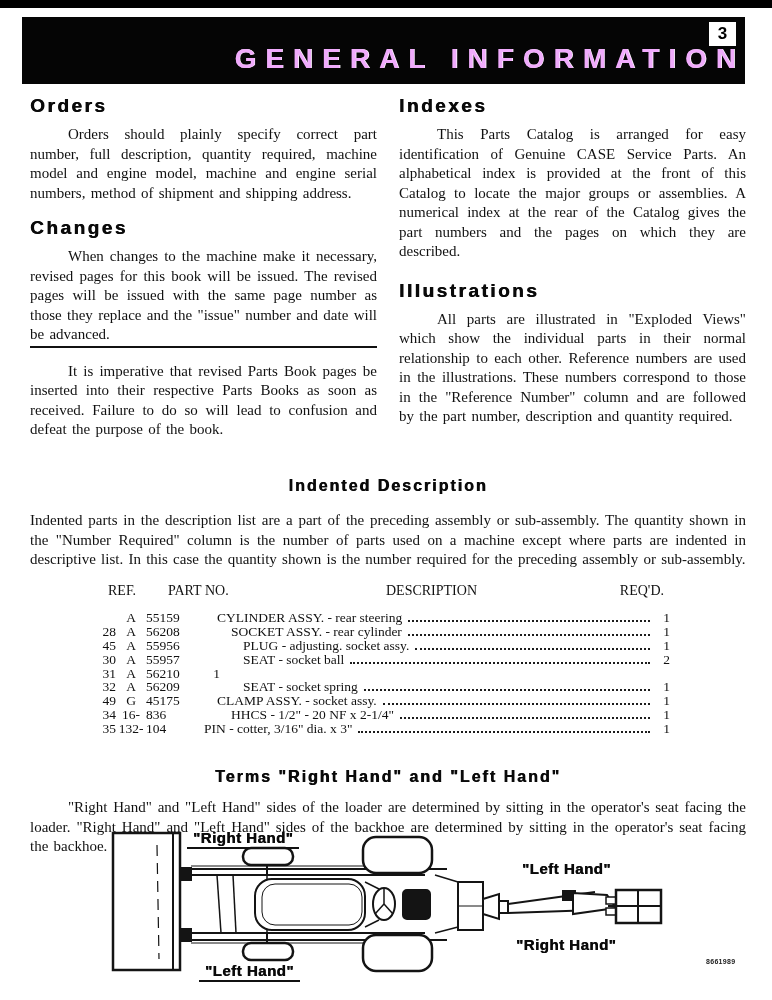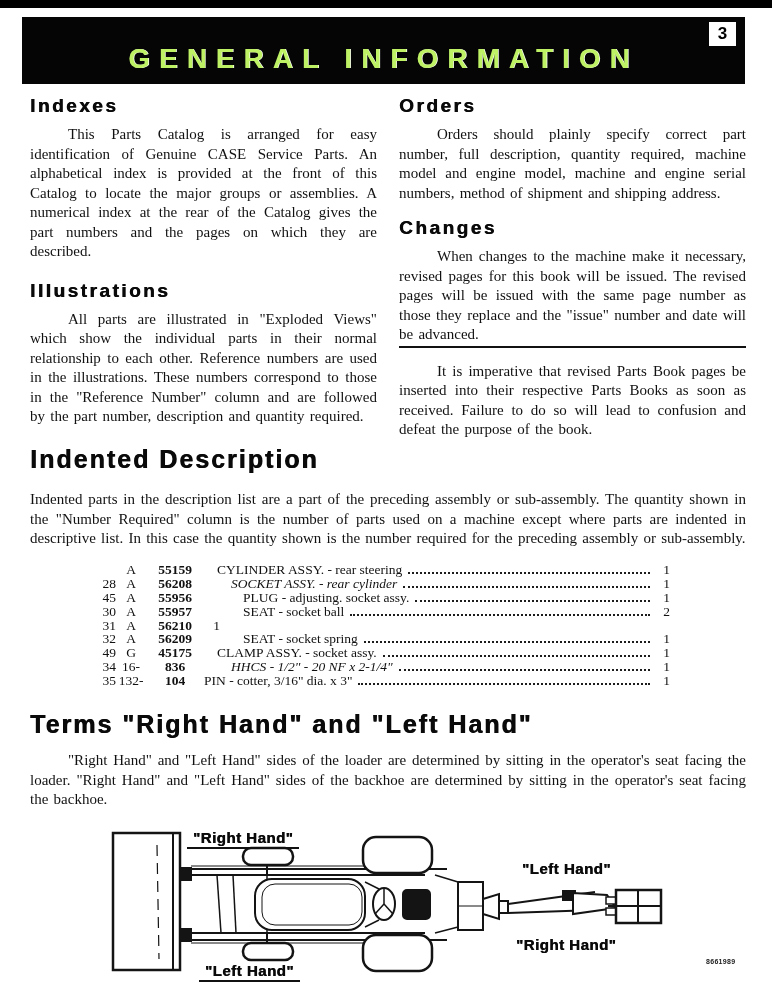--- a/index.html
+++ b/index.html
@@ -4,62 +4,62 @@
 <style>
   html,body{margin:0;padding:0;background:#e8e8e4;}
   .page{
     position:relative;width:772px;height:1000px;margin:0 auto;
     background:#ffffff;overflow:hidden;color:#111;
     font-family:"Liberation Serif", serif;
   }
   .top-strip{position:absolute;top:0;left:0;width:772px;height:8px;background:#000;}
   .banner{position:absolute;top:17px;left:22px;width:723px;height:67px;background:#050505;}
   .banner-title{
-    position:absolute;left:0;bottom:9px;width:100%;text-align:center;
-    color:#bef264;font-family:"Liberation Sans", sans-serif;font-weight:bold;
+    position:absolute;left:0;bottom:9px;width:100%;text-align:right;
+    color:#f0abfc;font-family:"Liberation Sans", sans-serif;font-weight:bold;
     font-size:28px;letter-spacing:9px;text-shadow:0.7px 0 0 #fff;
   }
   .page-badge{
     position:absolute;top:5px;right:9px;width:27px;height:24px;background:#fff;
     display:flex;align-items:center;justify-content:center;
     font-family:"Liberation Sans", sans-serif;font-weight:bold;font-size:17px;color:#000;
   }
   .content{position:absolute;top:95px;left:30px;width:716px;}
   .cols{display:flex;gap:22px;height:350px;overflow:hidden;}
   .col{width:347px;}
   h2{
     font-family:"Liberation Sans", sans-serif;font-weight:bold;font-size:19px;
     letter-spacing:2.5px;margin:0 0 8px 0;color:#0a0a0a;text-shadow:0.6px 0 0 #0a0a0a;
   }
-  h2.center{letter-spacing:2px;font-size:25px;}
+  h2.center{text-align:center;letter-spacing:2px;font-size:16px;margin-top:32px;}
   p.body{
     font-size:15px;line-height:19.5px;text-align:justify;text-indent:38px;
     margin:0 0 14px 0;word-spacing:1.5px;
   }
   p.noindent{text-indent:0;}
   .sec{margin-bottom:10px;}
   .sec-gap{margin-top:18px;}
   .ruled{border-bottom:2px solid #111;padding-bottom:1px;margin-bottom:4px;}
   .mid{margin-top:4px;}
   
   .parts{margin:14px 0 0 68px;width:572px;font-size:13.5px;line-height:13.8px;}
   .thead{position:relative;height:17px;font-size:14px;}
   .thead span{position:absolute;top:0;white-space:nowrap;}
   .th-ref{left:10px;}
   .th-part{left:70px;}
   .th-desc{left:288px;}
   .th-reqd{right:6px;}
   .trow{display:flex;align-items:baseline;}
   .c-ref{width:18px;text-align:right;flex:none;}
   .c-prefix{width:30px;text-align:center;flex:none;}
-  .c-part{width:58px;text-align:center;flex:none;font-weight:bold;}
+  .c-part{width:58px;text-align:left;flex:none;}
   .c-desc{flex:1;display:flex;align-items:baseline;min-width:0;}
   .c-qty{width:16px;text-align:right;flex:none;}
   .leader{flex:1;border-bottom:2px dotted #1c1c1c;margin:0 4px 3px 6px;min-width:20px;}
-  .ind0{margin-left:0;} .ind1{margin-left:13px;} .ind2{margin-left:27px;font-style:italic;} .ind3{margin-left:39px;}
+  .ind0{margin-left:0;} .ind1{margin-left:13px;} .ind2{margin-left:27px;} .ind3{margin-left:39px;}
   .tbody{margin-top:10px;}
   .terms-head{margin-top:22px;}
   
   .diagram{position:absolute;top:829px;left:95px;width:677px;height:170px;}
   .diagram svg{position:absolute;top:0;left:0;}
   .dlabel{
     position:absolute;font-family:"Liberation Sans", sans-serif;font-weight:bold;
     font-size:15px;letter-spacing:0.5px;color:#0a0a0a;white-space:nowrap;
     text-shadow:0.5px 0 0 #0a0a0a;
   }
@@ -79,48 +79,54 @@
   <div class="banner">
     <div class="banner-title">GENERAL INFORMATION</div>
     <div class="page-badge">3</div>
   </div>
 
   <div class="content">
 
     <div class="cols">
       <div class="col">
         <div class="sec">
-          <h2>Indexes</h2>
-          <p class="body">This Parts Catalog is arranged for easy identification of Genuine CASE Service Parts. An alphabetical index is provided at the front of this Catalog to locate the major groups or assemblies. A numerical index at the rear of the Catalog gives the part numbers and the pages on which they are described.</p>
-        </div>
-        <div class="sec sec-gap">
-          <h2>Illustrations</h2>
-          <p class="body">All parts are illustrated in "Exploded Views" which show the individual parts in their normal relationship to each other. Reference numbers are used in the illustrations. These numbers correspond to those in the "Reference Number" column and are followed by the part number, description and quantity required.</p>
-        </div>
-      </div>
-
-      <div class="col">
-        <div class="sec">
           <h2>Orders</h2>
           <p class="body">Orders should plainly specify correct part number, full description, quantity required, machine model and engine model, machine and engine serial numbers, method of shipment and shipping address.</p>
         </div>
         <div class="sec">
           <h2>Changes</h2>
           <p class="body ruled">When changes to the machine make it necessary, revised pages for this book will be issued. The revised pages will be issued with the same page number as those they replace and the "issue" number and date will be advanced.</p>
           <p class="body mid">It is imperative that revised Parts Book pages be inserted into their respective Parts Books as soon as received. Failure to do so will lead to confusion and defeat the purpose of the book.</p>
         </div>
       </div>
+
+      <div class="col">
+        <div class="sec">
+          <h2>Indexes</h2>
+          <p class="body">This Parts Catalog is arranged for easy identification of Genuine CASE Service Parts. An alphabetical index is provided at the front of this Catalog to locate the major groups or assemblies. A numerical index at the rear of the Catalog gives the part numbers and the pages on which they are described.</p>
+        </div>
+        <div class="sec sec-gap">
+          <h2>Illustrations</h2>
+          <p class="body">All parts are illustrated in "Exploded Views" which show the individual parts in their normal relationship to each other. Reference numbers are used in the illustrations. These numbers correspond to those in the "Reference Number" column and are followed by the part number, description and quantity required.</p>
+        </div>
+      </div>
     </div>
 
     <div>
       <h2 class="center">Indented Description</h2>
       <p class="body noindent" style="margin-top:16px;">Indented parts in the description list are a part of the preceding assembly or sub-assembly. The quantity shown in the "Number Required" column is the number of parts used on a machine except where parts are indented in descriptive list. In this case the quantity shown is the number required for the preceding assembly or sub-assembly.</p>
     </div>
 
     <div class="parts">
+      <div class="thead">
+        <span class="th-ref">REF.</span>
+        <span class="th-part">PART NO.</span>
+        <span class="th-desc">DESCRIPTION</span>
+        <span class="th-reqd">REQ'D.</span>
+      </div>
       <div class="tbody">
         <div class="trow">
           <span class="c-ref"></span>
           <span class="c-prefix">A</span>
           <span class="c-part">55159</span>
           <span class="c-desc">
               <span class="ind1">CYLINDER ASSY. - rear steering</span>
               <span class="leader"></span>
             </span>
           <span class="c-qty">1</span>

